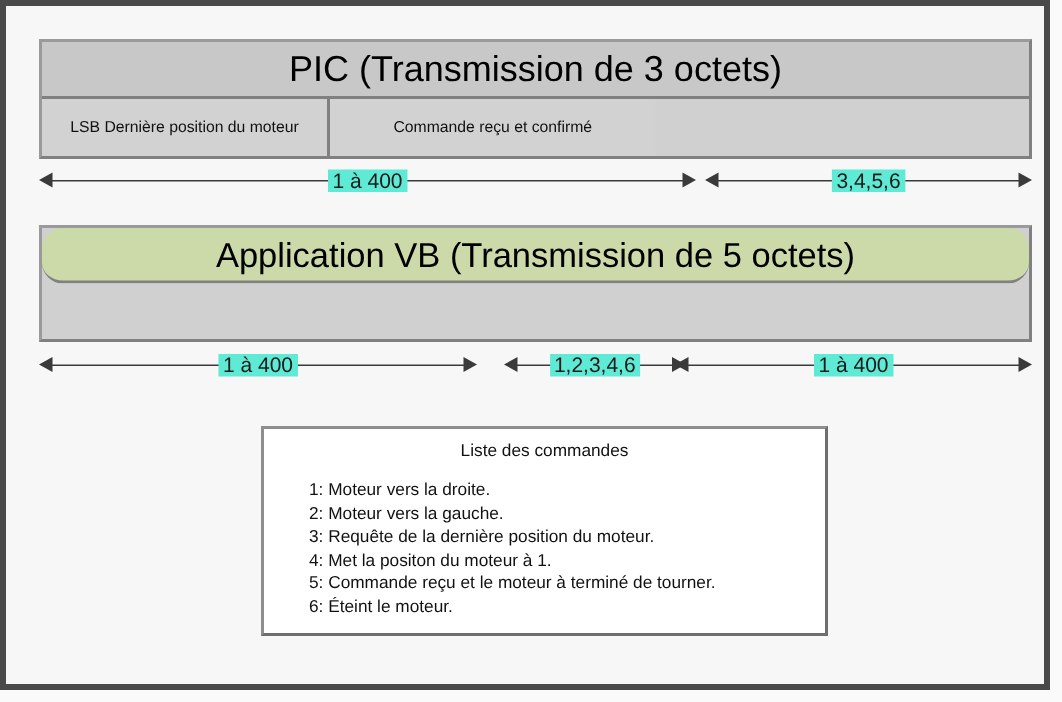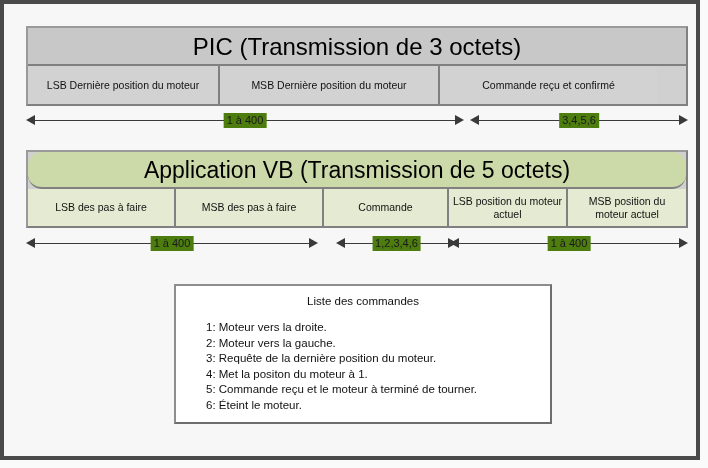--- a/index.html
+++ b/index.html
@@ -124,23 +124,23 @@
   }
   .dim-arrow.right {
     right: 0;
     border-left: 9px solid #3a3a3a;
   }
   .dim-label {
     position: absolute;
     top: 1px;
     left: 50%;
     transform: translateX(-50%);
-    background: #4d7c0f;
+    background: #5eead4;
     padding: 0 3px;
-    font-size: 11px;
+    font-size: 14px;
     color: #1a1a1a;
     white-space: nowrap;
     line-height: 15px;
   }
 
   
   #commands-box {
     position: absolute;
     left: 170px;
     top: 280px;
@@ -172,21 +172,20 @@
 </style>
 </head>
 <body>
 
 <div id="canvas">
 
   <div id="pic-table" class="proto-table">
     <div class="proto-header">PIC (Transmission de 3 octets)</div>
     <div class="proto-row">
       <div class="proto-cell" style="width:190px;">LSB Dernière position du moteur</div>
-      <div class="proto-cell" style="width:220px;">MSB Dernière position du moteur</div>
       <div class="proto-cell" style="width:219px;">Commande reçu et confirmé</div>
     </div>
   </div>
 
   <div class="dim-bar" style="left:22px; top:108px; width:662px;">
     <div class="dim-seg" style="left:0px; width:438px;">
       <div class="dim-line"></div>
       <div class="dim-arrow left"></div>
       <div class="dim-arrow right"></div>
       <div class="dim-label">1 à 400</div>
@@ -194,27 +193,20 @@
     <div class="dim-seg" style="left:444px; width:218px;">
       <div class="dim-line"></div>
       <div class="dim-arrow left"></div>
       <div class="dim-arrow right"></div>
       <div class="dim-label">3,4,5,6</div>
     </div>
   </div>
 
   <div id="vb-table" class="proto-table">
     <div class="proto-header">Application VB (Transmission de 5 octets)</div>
-    <div class="proto-row">
-      <div class="proto-cell" style="width:146px;">LSB des pas à faire</div>
-      <div class="proto-cell" style="width:148px;">MSB des pas à faire</div>
-      <div class="proto-cell" style="width:125px;">Commande</div>
-      <div class="proto-cell" style="width:119px;">LSB position du moteur actuel</div>
-      <div class="proto-cell" style="width:120px;">MSB position du moteur actuel</div>
-    </div>
   </div>
 
   <div class="dim-bar" style="left:22px; top:231px; width:662px;">
     <div class="dim-seg" style="left:0px; width:292px;">
       <div class="dim-line"></div>
       <div class="dim-arrow left"></div>
       <div class="dim-arrow right"></div>
       <div class="dim-label">1 à 400</div>
     </div>
     <div class="dim-seg" style="left:310px; width:121px;">

